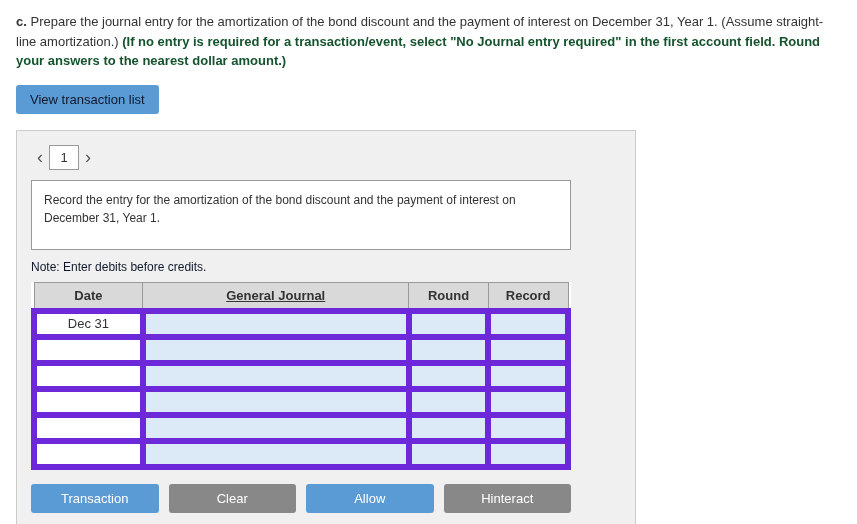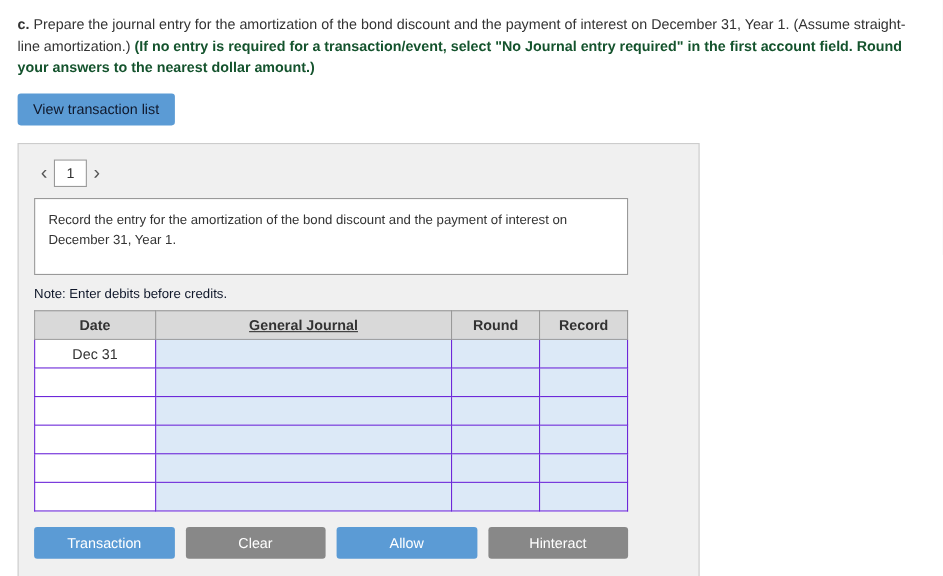--- a/index.html
+++ b/index.html
@@ -123,21 +123,21 @@
 
     .journal-table th.debit-col {
       width: 80px;
     }
 
     .journal-table th.credit-col {
       width: 80px;
     }
 
     .journal-table td {
-      border: 1px solid #6d28d9;
+      border: 6px solid #6d28d9;
       height: 26px;
       padding: 2px 6px;
       font-size: 13px;
       vertical-align: middle;
     }
 
     .journal-table td.date-cell {
       text-align: center;
     }
 

